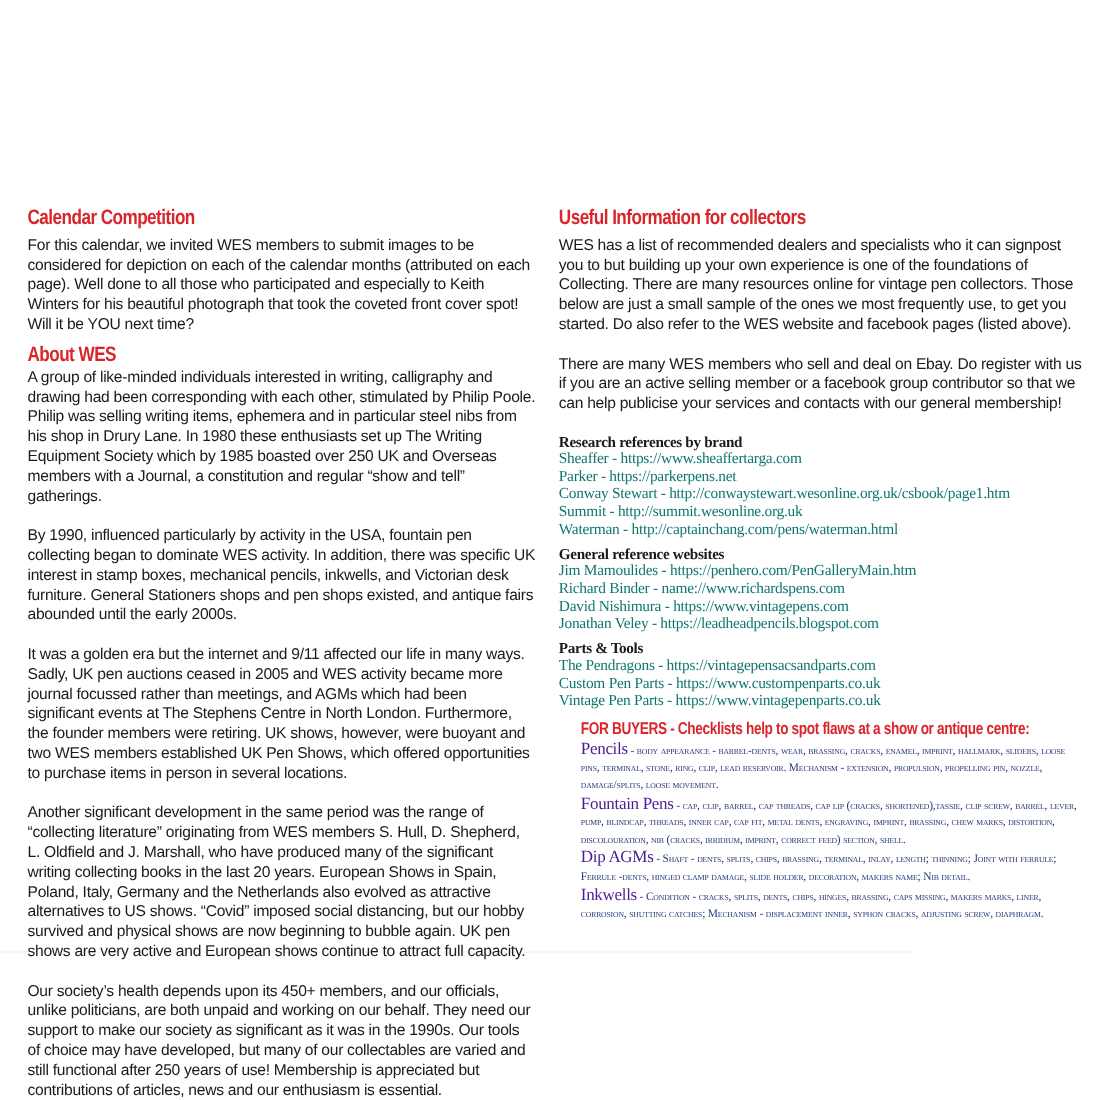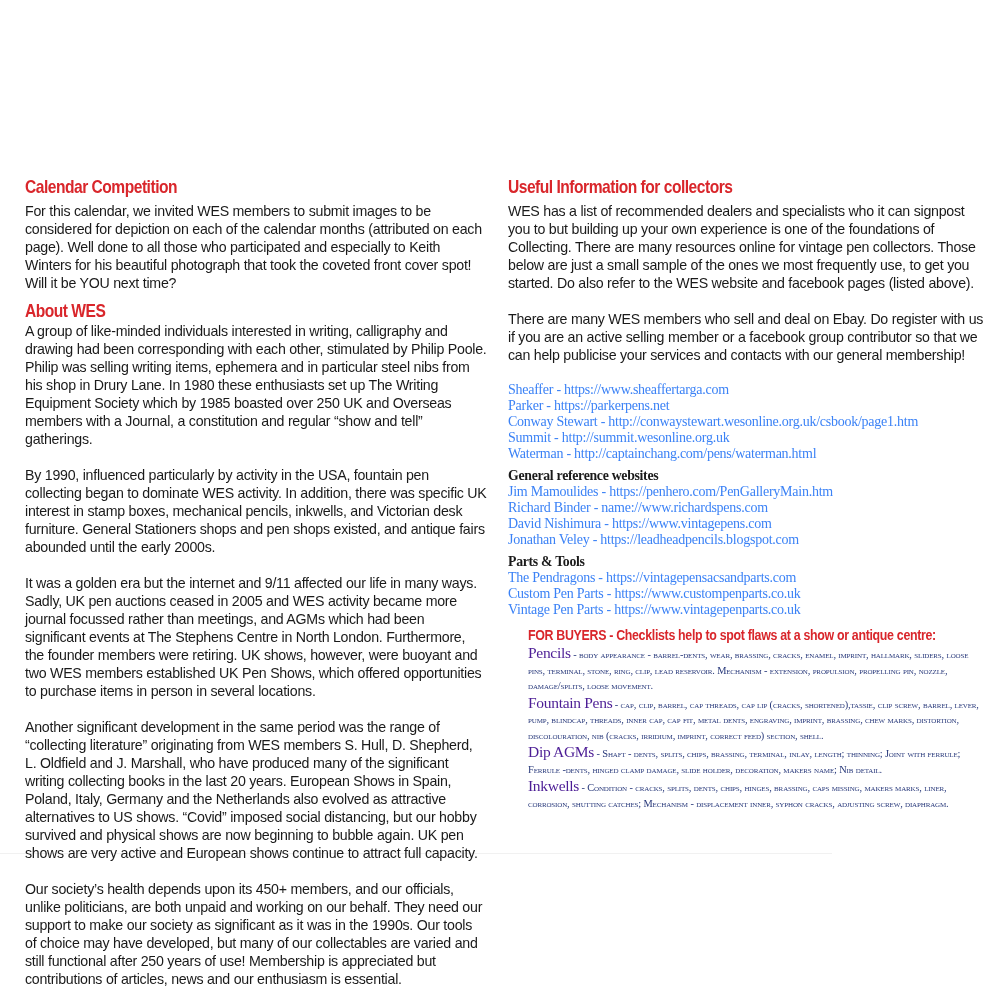--- a/index.html
+++ b/index.html
@@ -1,18 +1,18 @@
 <!DOCTYPE html>
 <html><head>
 <meta charset="utf-8">
 <style>
   html, body { margin: 0; padding: 0; background: #ffffff; }
   body { width: 1000px; height: 1000px; position: relative; overflow: hidden; }
   .page {
-    position: absolute; left: 0; top: 0; width: 832px; height: 853px;
+    position: absolute; left: 0; top: 12px; width: 832px; height: 853px;
     background: #ffffff; border-bottom: 1px solid #f1f1f1;
   }
   .col { position: absolute; top: 176px; }
   .col-left { left: 25px; width: 462px; }
   .col-right { left: 508px; width: 478px; }
 
   .heading {
     font-family: "Liberation Sans", sans-serif;
     font-weight: bold;
     color: #d9262b;
@@ -45,21 +45,21 @@
     line-height: 16px;
     color: #1a1a1a;
     letter-spacing: -0.3px;
     margin: 0;
   }
   .link-list { list-style: none; margin: 0 0 6px 0; padding: 0; }
   .link-list li {
     font-family: "Liberation Serif", serif;
     font-size: 14px;
     line-height: 16px;
-    color: #3b82f6;
+    color: #0f766e;
     letter-spacing: -0.25px;
   }
 
   .check-item { margin: 2px 0 3px 0; line-height: 13.5px; }
   .check-name {
     font-family: "Liberation Serif", serif;
     font-size: 15.5px;
     color: #4c1d95;
     letter-spacing: -0.3px;
   }
@@ -95,20 +95,21 @@
 
   <div class="col col-right">
     <section>
       <h2 class="heading">Useful Information for collectors</h2>
       <div class="gap-sm"></div>
       <p class="body para">WES has a list of recommended dealers and specialists who it can signpost you to but building up your own experience is one of the foundations of Collecting. There are many resources online for vintage pen collectors. Those below are just a small sample of the ones we most frequently use, to get you started.  Do also refer to the WES website and facebook pages (listed above).</p>
       <p class="body para">There are many WES members who sell and deal on Ebay. Do register with us if you are an active selling member or a facebook group contributor so that we can help publicise your services and contacts with our general membership!</p>
     </section>
 
     <section>
+      <h3 class="subhead">Research references by brand</h3>
       <ul class="link-list">
         <li>Sheaffer - https://www.sheaffertarga.com</li>
         <li>Parker - https://parkerpens.net</li>
         <li>Conway Stewart - http://conwaystewart.wesonline.org.uk/csbook/page1.htm</li>
         <li>Summit - http://summit.wesonline.org.uk</li>
         <li>Waterman - http://captainchang.com/pens/waterman.html</li>
       </ul>
     </section>
 
     <section>

